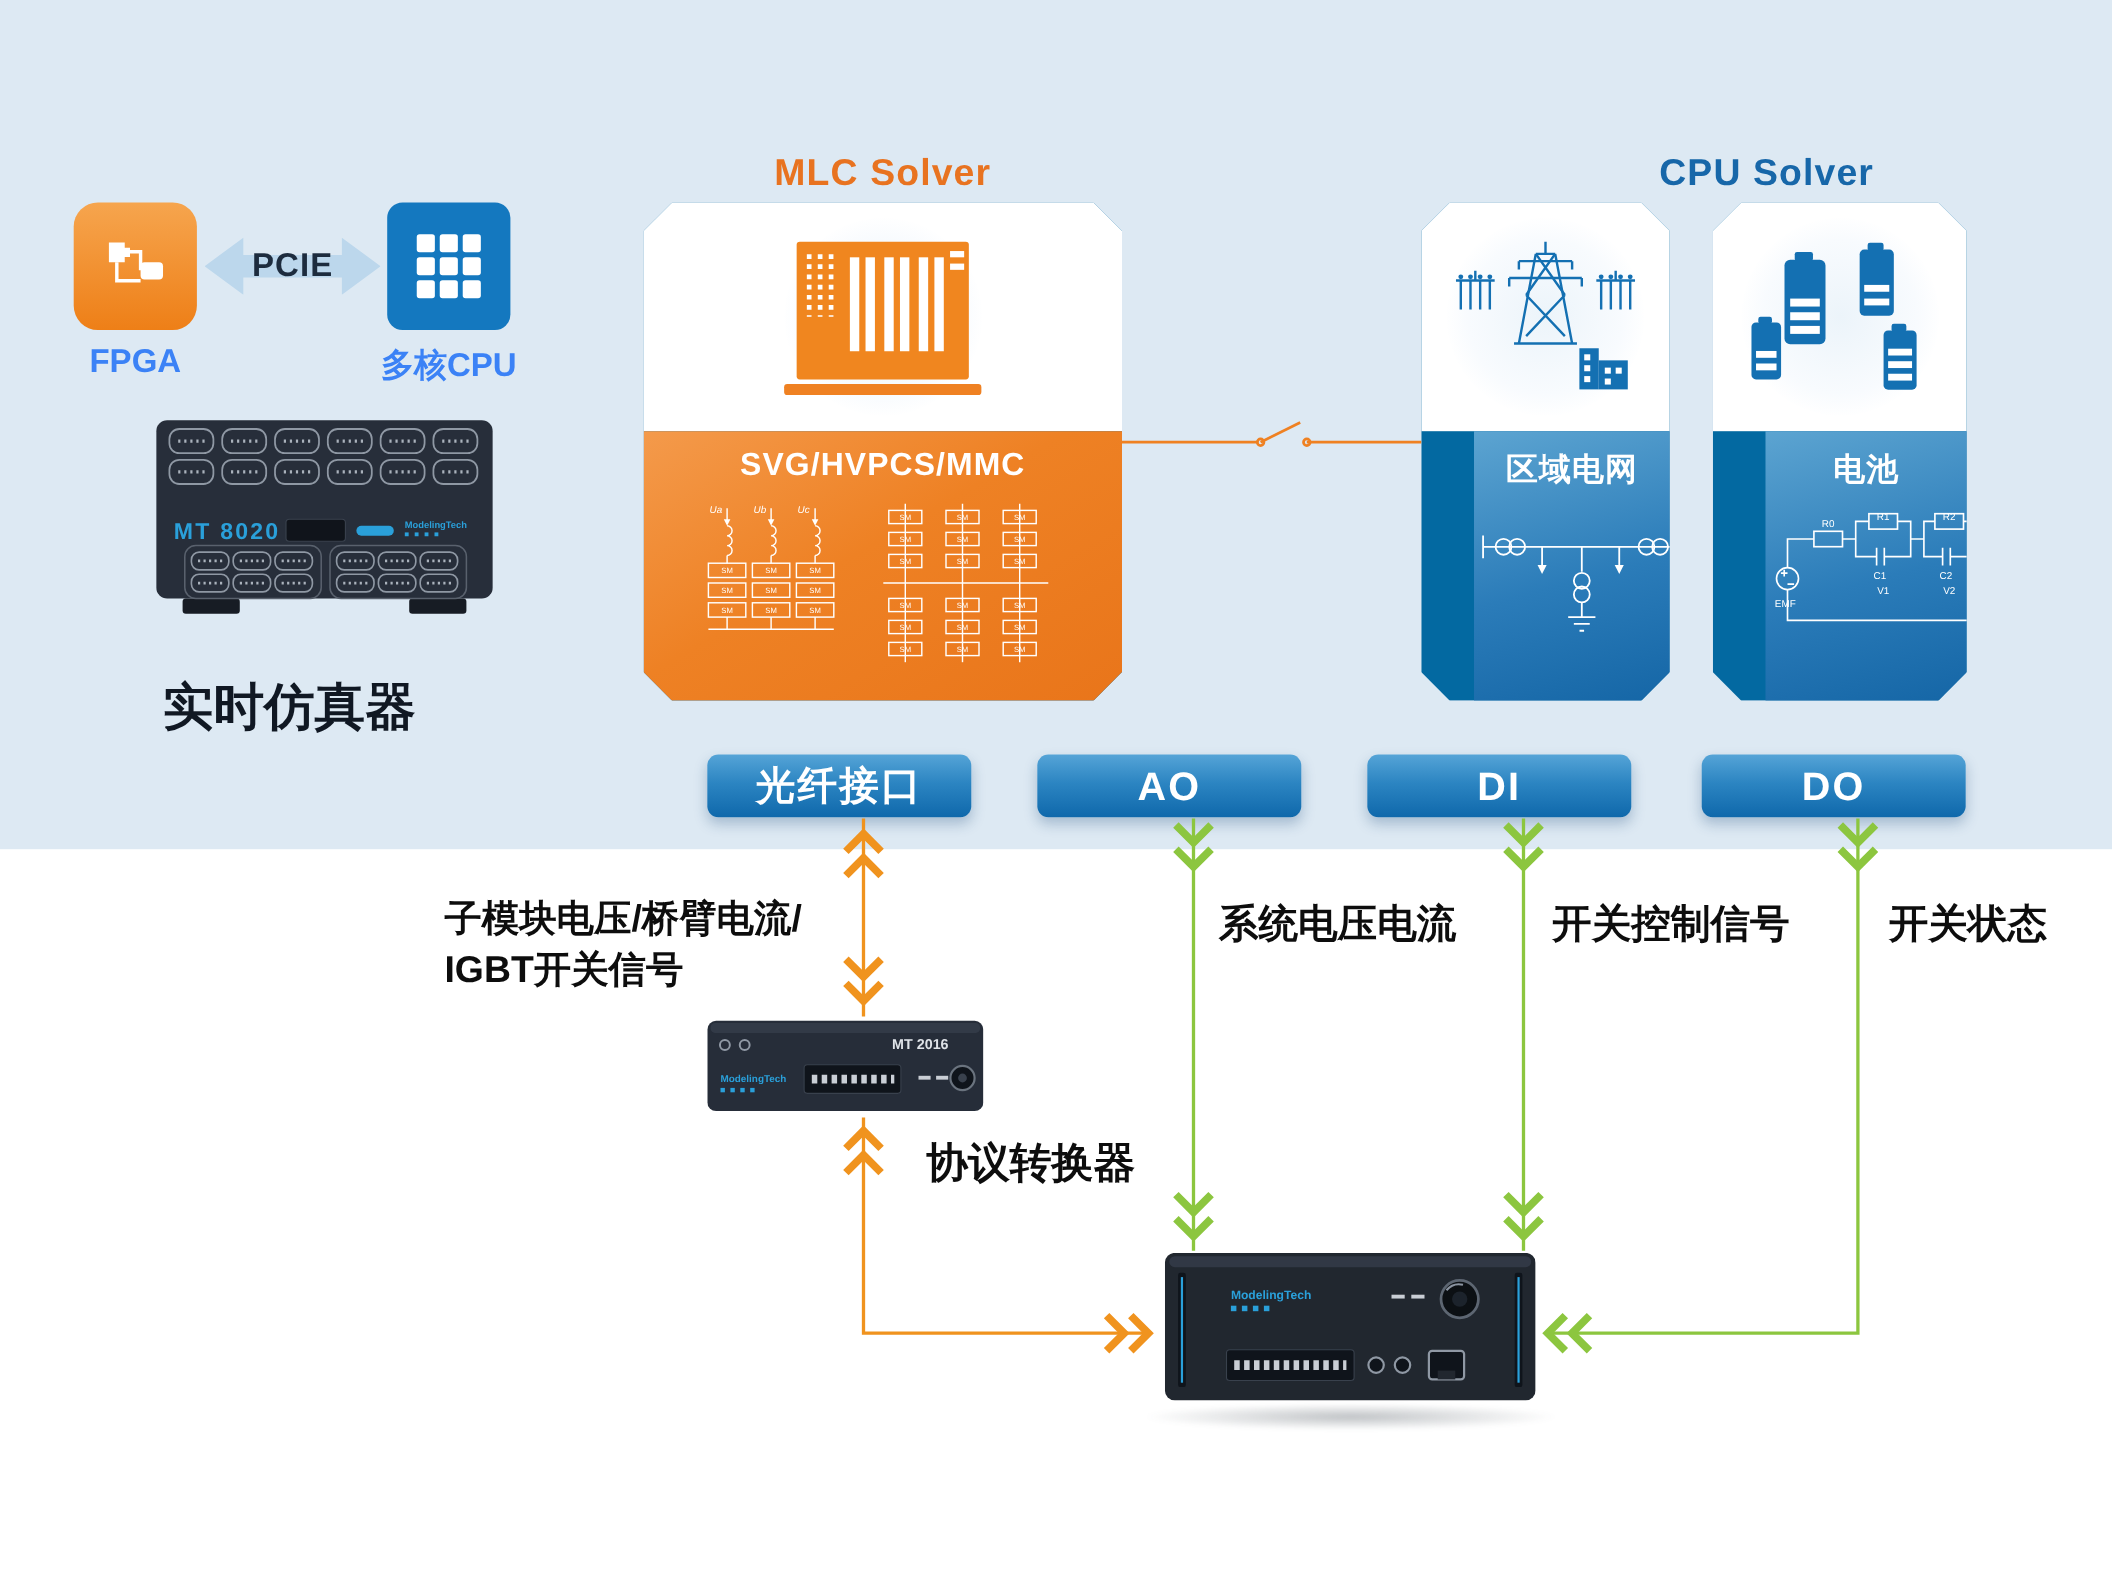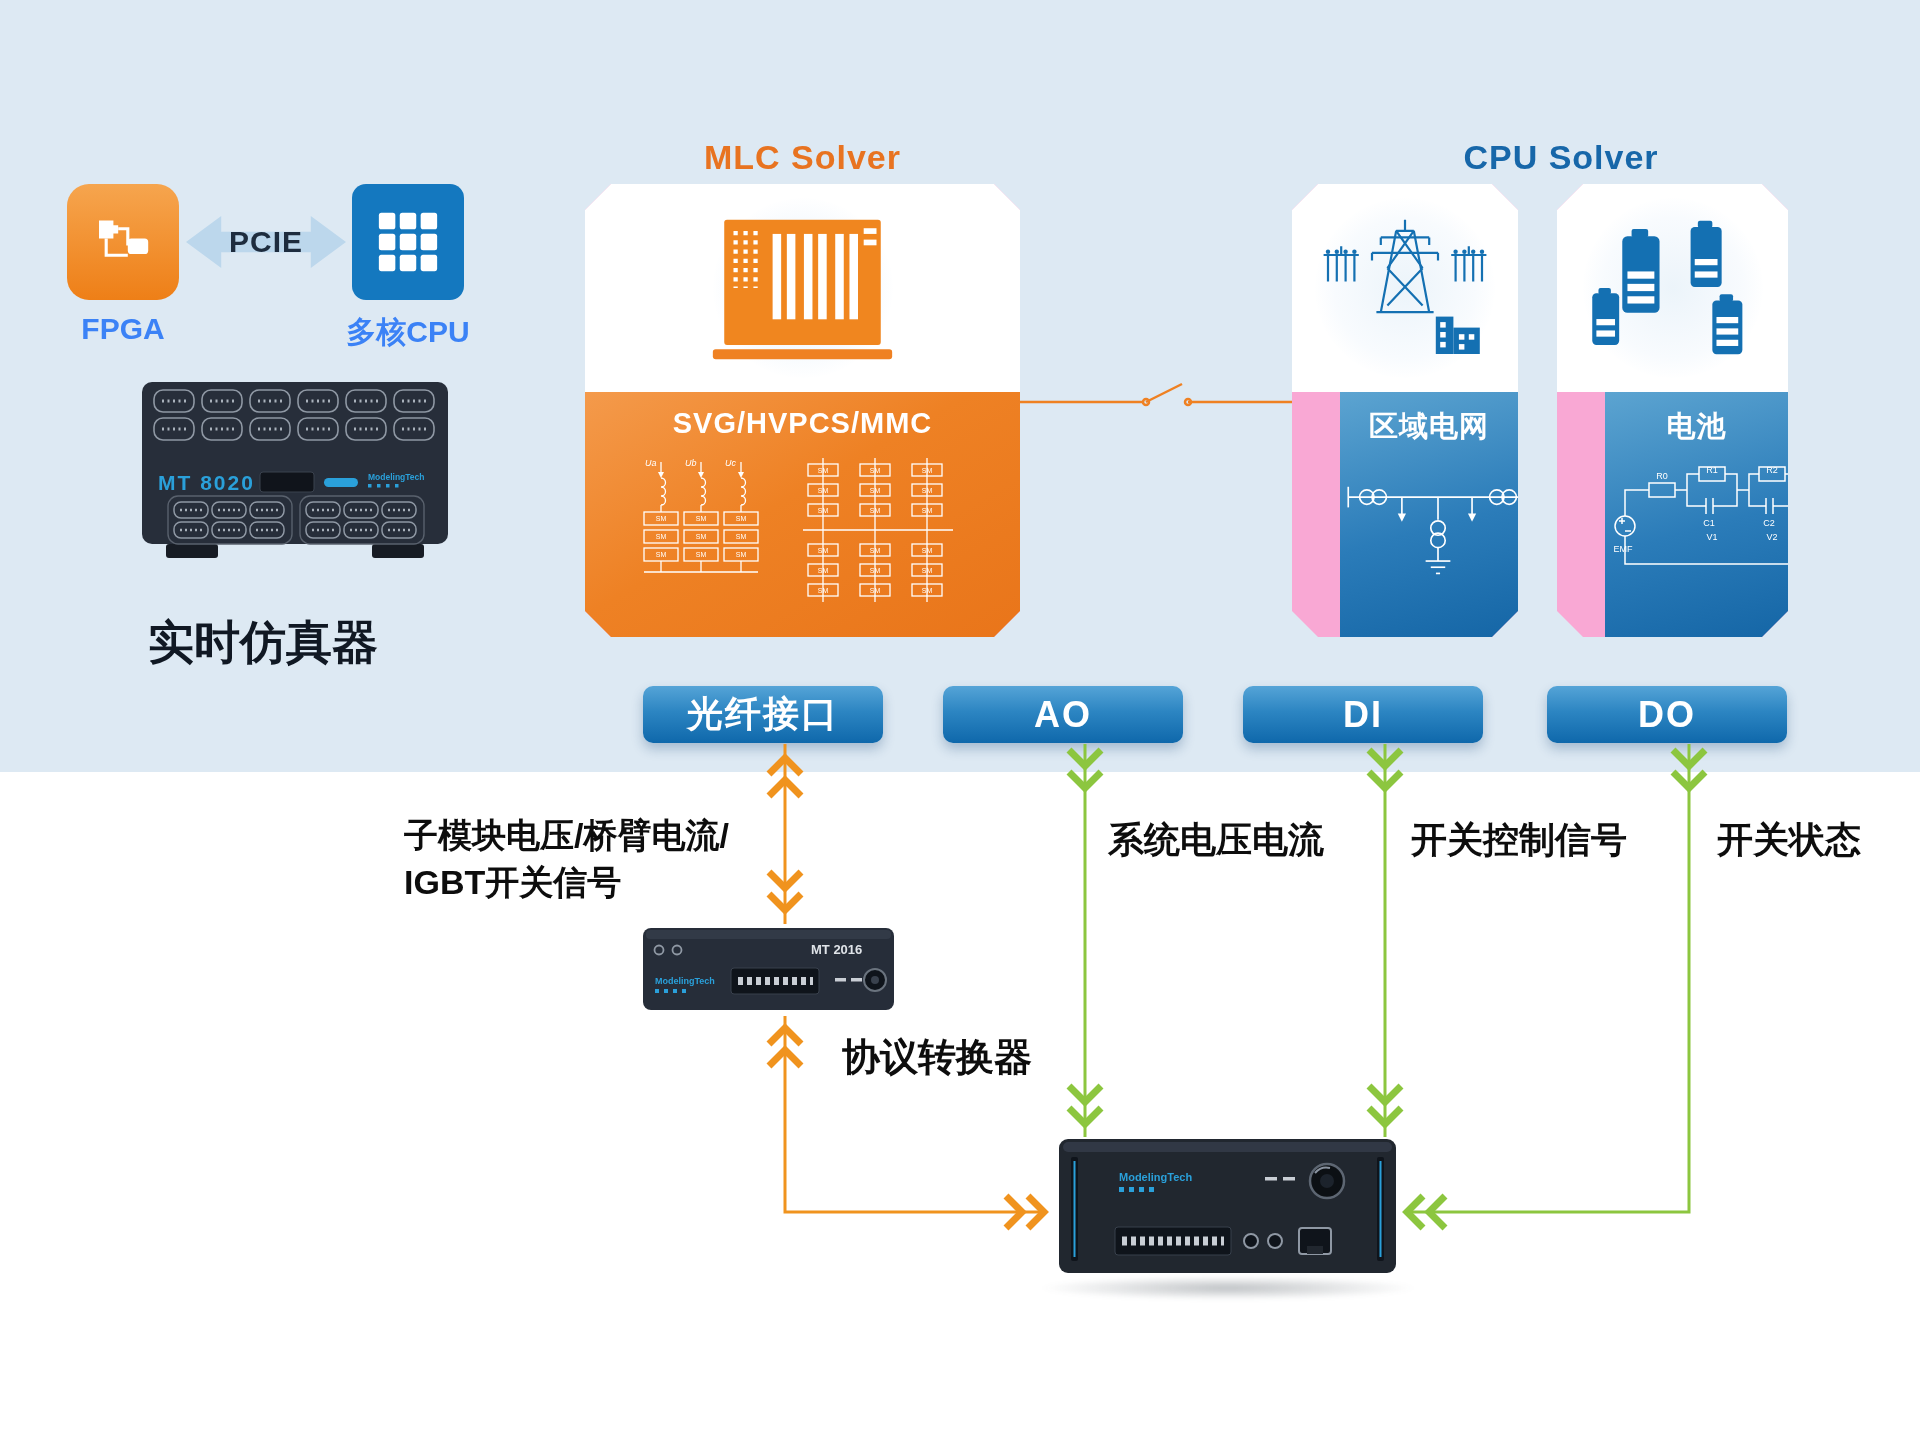--- a/index.html
+++ b/index.html
@@ -21,25 +21,25 @@
   .fpga-label { left:67px; width:112px; }
   .cpu-label { left:324px; width:168px; }
 
   .mt8020 { position:absolute; left:110px; top:380px;padding-left:32px; }
   .sim-label { position:absolute; left:96px; top:612px; width:334px; text-align:center;
     font-size:46px; font-weight:bold; color:#101823; }
 
   
   .solver-title { position:absolute; top:138px; font-size:34px; font-weight:bold; text-align:center; letter-spacing:1px; }
   .mlc-title { left:585px; width:435px; color:#e87320; }
-  .cpu-title { left:1313px; width:496px; color:#1767a9; }
+  .cpu-title { left:1358px; width:496px; color:#1767a9; }
 
   
   .card { position:absolute; top:184px; height:453px; clip-path:polygon(26px 0, calc(100% - 26px) 0, 100% 26px,
-    100% calc(100% - 26px), calc(100% - 26px) 100%, 26px 100%, 0 calc(100% - 26px), 0 26px); background:#f9a8d4; }
+    100% calc(100% - 26px), calc(100% - 26px) 100%, 26px 100%, 0 calc(100% - 26px), 0 26px); background:#0369a1; }
   .mlc-card { left:585px; width:435px; }
   .grid-card { left:1292px; width:226px; }
   .battery-card { left:1557px; width:231px; }
   .card-top { position:relative; height:208px; background:#fff; display:flex; align-items:center; justify-content:center; }
   .card-top::before { content:""; position:absolute; width:180px; height:180px; border-radius:50%;
     background:radial-gradient(circle,#ecf4fa 0%,#f8fbfe 55%,rgba(255,255,255,0) 72%); }
   .card-top svg { position:relative; }
   .card-bottom { position:absolute; left:0; right:0; top:208px; bottom:0; }
   .orange-panel { background:linear-gradient(150deg,#f49a4b 0%,#ee8124 45%,#e9751a 100%); }
   .blue-panel { background:linear-gradient(165deg,#5ca4d1 0%,#2b7cb9 55%,#1566a6 100%);margin-left:48px; }

